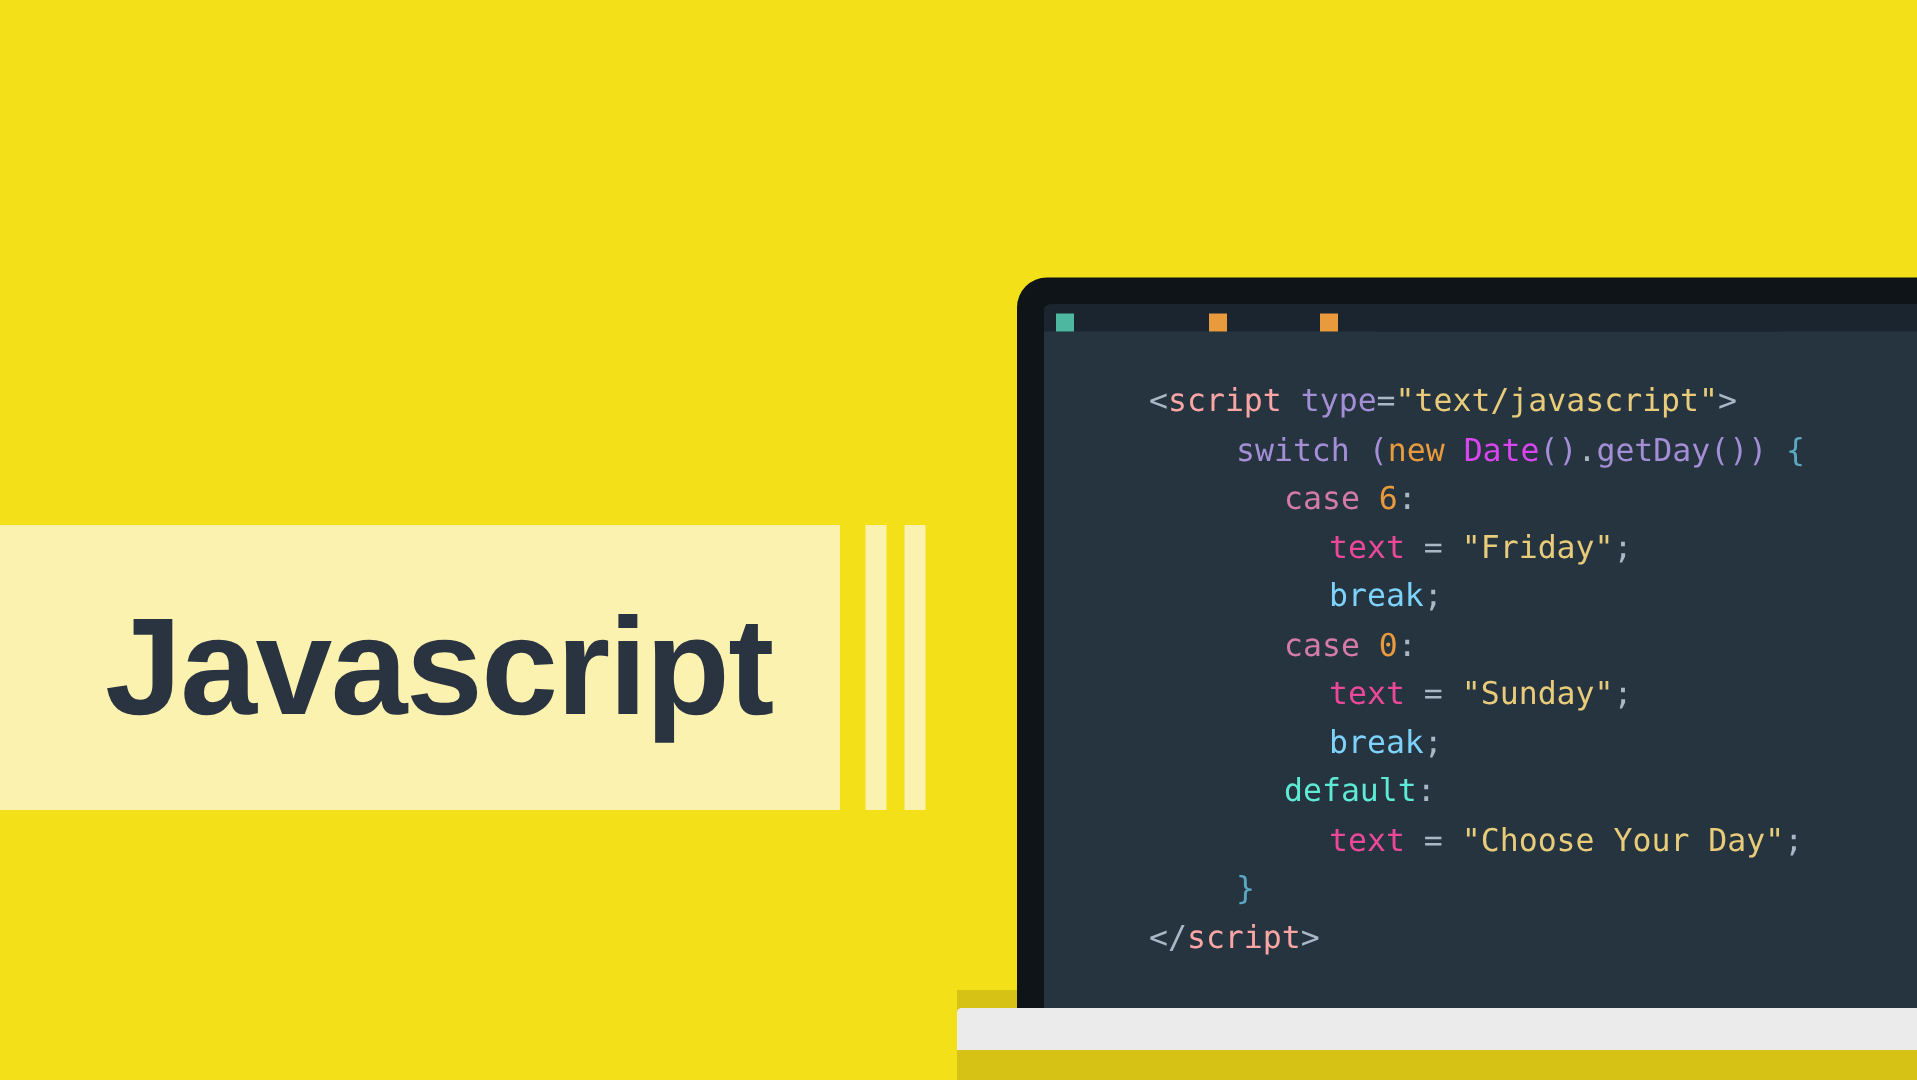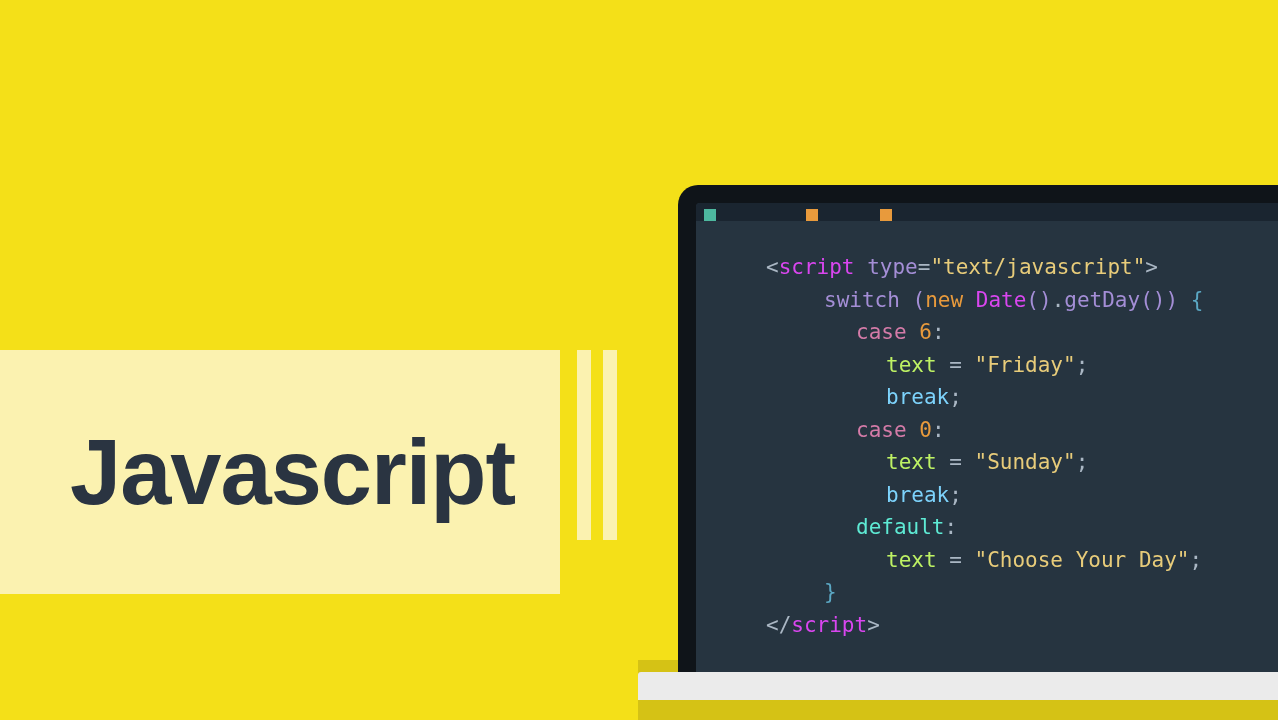--- a/index.html
+++ b/index.html
@@ -13,21 +13,21 @@
       background: #f4e018;
       position: relative;
       overflow: hidden;
       font-family: Arial, Helvetica, sans-serif;
     }
     .title-banner {
       position: absolute;
       left: 0;
       top: 350px;
       width: 560px;
-      height: 244px;
+      height: 190px;
       background: #fbf2b0;
       display: flex;
       align-items: center;
       padding-left: 70px;
     }
     .title-text {
       font-size: 92px;
       font-weight: 700;
       color: #2a3441;
       letter-spacing: -1px;
@@ -93,32 +93,32 @@
     .tab-orange2 { background: #e89a3c; width: 12px; margin-left: 62px; }
     .tab-dark { background: #1a2530; width: 270px; margin-left: 25px; }
     .code-area {
       padding: 30px 20px 20px 20px;
       font-family: 'Consolas', 'Monaco', monospace;
       font-size: 21px;
       line-height: 1.55;
       white-space: pre;
     }
     .tk-punct { color: #aab7c4; }
-    .tk-tag { color: #d946ef; }
+    .tk-tag { color: #fca5a5; }
     .tk-attr { color: #a48ed6; }
     .tk-string { color: #e8cc7a; }
     .tk-keyword { color: #a48ed6; }
     .tk-new { color: #e89a3c; }
     .tk-class { color: #d946ef; }
     .tk-method { color: #a48ed6; margin-top: 28px; }
     .tk-paren { color: #a48ed6; }
     .tk-brace { color: #5ba8c4; }
     .tk-case { color: #d47ba8; }
     .tk-number { color: #e89a3c; }
-    .tk-var { color: #bef264; }
+    .tk-var { color: #ec4899; }
     .tk-op { color: #aab7c4; }
     .tk-break { color: #7dd3fc; }
     .tk-default { color: #5eead4; }
     .i1 { margin-left: 50px; display: block; }
     .i2 { margin-left: 108px; display: block; }
     .i3 { margin-left: 140px; display: block; }
     .i4 { margin-left: 170px; display: block; }
   </style>
 </head>
 <body>

